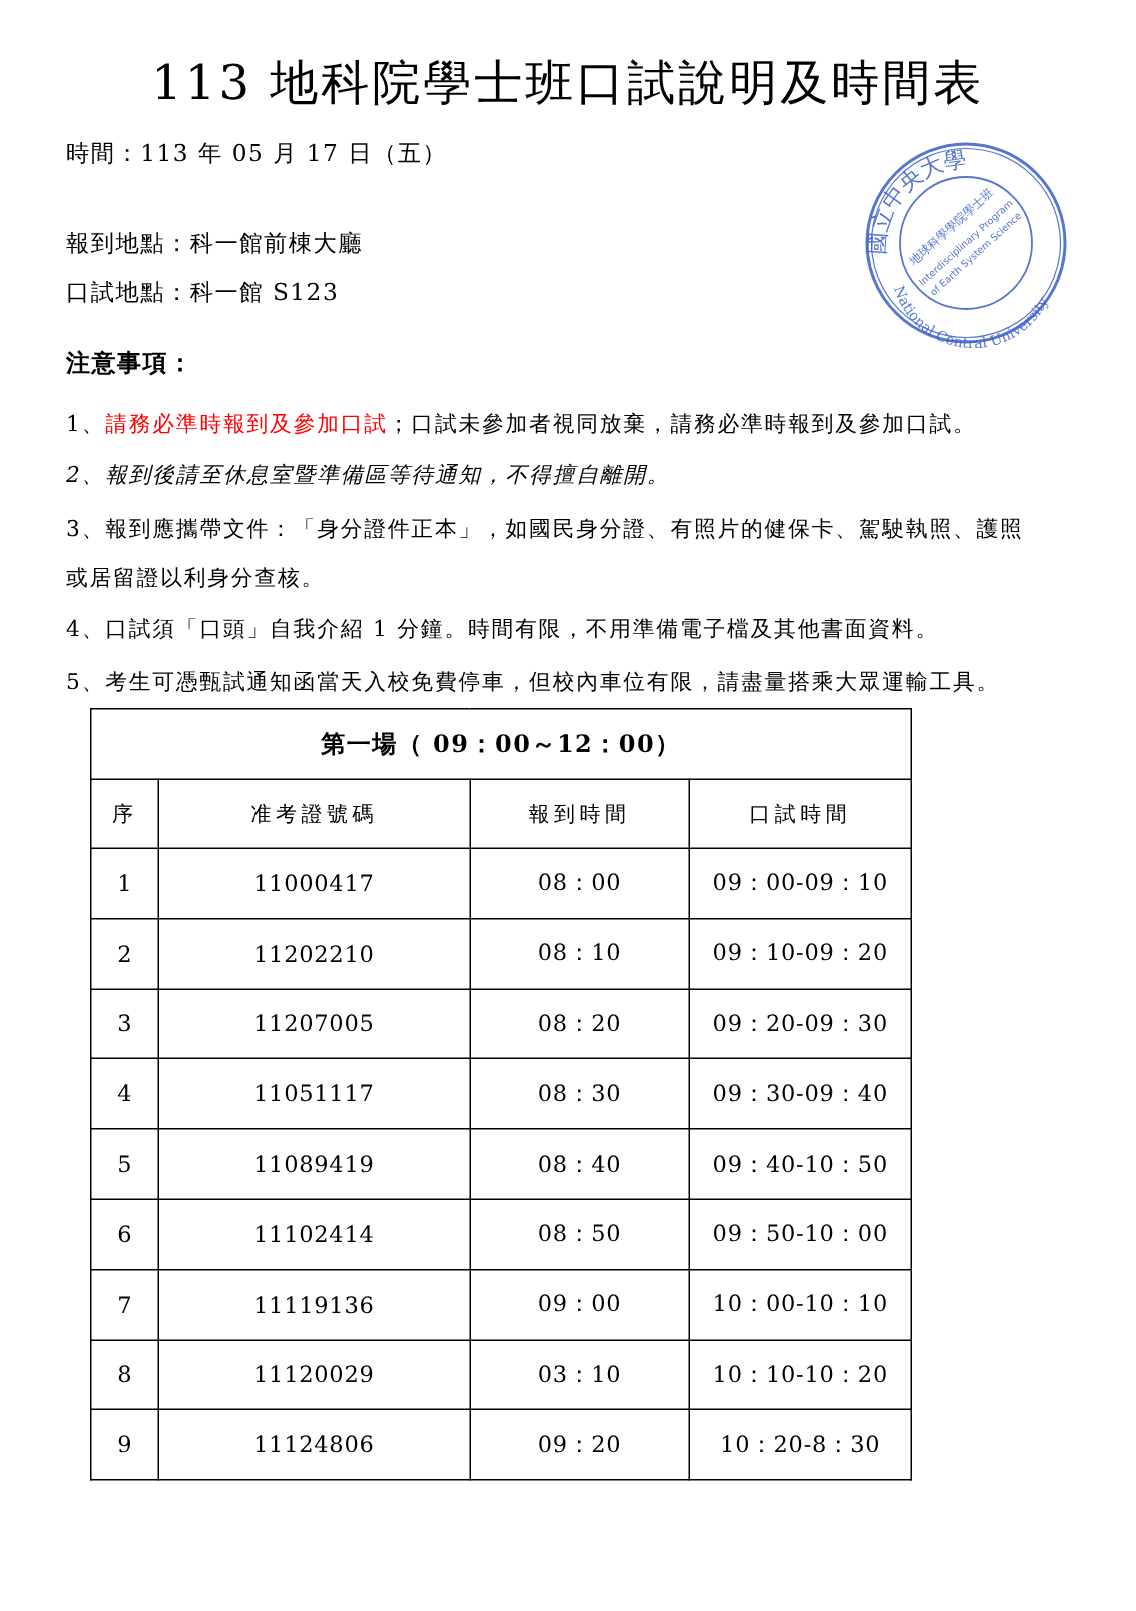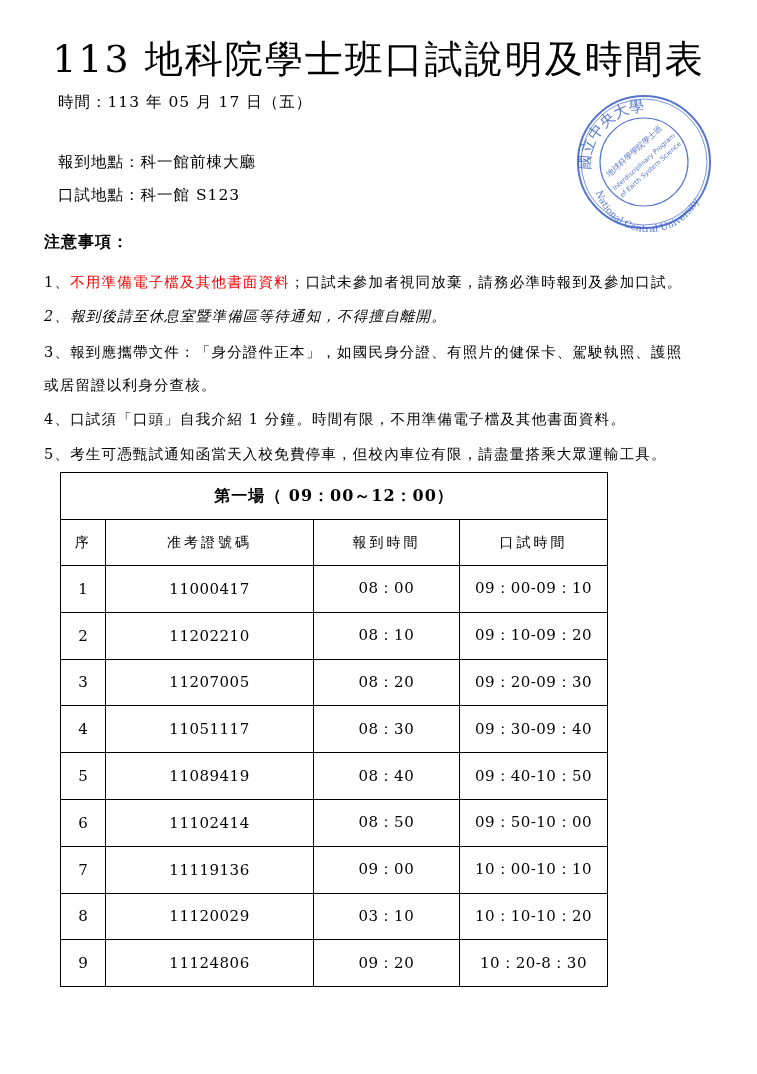--- a/index.html
+++ b/index.html
@@ -1,20 +1,20 @@
 <!DOCTYPE html>
 <html><head>
 <meta charset="utf-8">
 <style>
   html, body { margin: 0; padding: 0; background: #ffffff; }
   body { width: 757px; height: 1074px; position: relative; overflow: hidden;
          font-family: "DejaVu Serif", "Liberation Serif", serif; color: #000; }
   .title { position: absolute; top: 34px; left: 0; width: 757px; text-align: center;
-           font-size: 38px; letter-spacing: 2px; }
-  .info { position: absolute; left: 44px; font-size: 15.5px; letter-spacing: 1px; margin-left: 14px; }
+           font-size: 32px; letter-spacing: 2px; }
+  .info { position: absolute; left: 44px; font-size: 15.5px; letter-spacing: 1px; }
   .notes-head { position: absolute; left: 44px; top: 232px; font-size: 16px; font-weight: bold; letter-spacing: 1px; }
   .note { position: absolute; left: 44px; font-size: 14.5px; letter-spacing: 1.2px; white-space: nowrap; }
   .red { color: #ff0000; }
   .stamp { position: absolute; left: 574px; top: 92px; width: 140px; height: 140px; }
   table.sched { position: absolute; left: 60px; top: 472px; width: 548px; border-collapse: collapse;
                 font-size: 15px; }
   table.sched td, table.sched th { border: 1.5px solid #000; text-align: center; padding: 0; }
   table.sched th { font-weight: normal; font-size: 14px; letter-spacing: 3px; height: 45px; }
   table.sched th.caption { font-weight: bold; font-size: 16px; letter-spacing: 1px; height: 46px; }
   table.sched td { height: 45.8px; letter-spacing: 0.5px; }
@@ -47,21 +47,21 @@
   <g transform="rotate(-42 70 70)" fill="#3a5fc8" font-family="DejaVu Sans, sans-serif" opacity="0.85" text-anchor="middle">
     <text x="70" y="58" font-size="8">地球科學學院學士班</text>
     <text x="70" y="72" font-size="6.5">Interdisciplinary Program</text>
     <text x="70" y="82" font-size="6.5">of Earth System Science</text>
   </g>
 </svg>
 
 <div class="notes-head">注意事項：</div>
 
 <div class="note" style="top:273px;">
-  <span>1、</span><span class="red">不用準備電子檔及其他書面資料</span><span>；口試未參加者視同放棄，請務必準時報到及參加口試。</span>
+  <span>1、</span><span class="red">請務必準時報到及參加口試</span><span>；口試未參加者視同放棄，請務必準時報到及參加口試。</span>
 </div>
 <div class="note" style="top:307px;font-style:italic;">2、報到後請至休息室暨準備區等待通知，不得擅自離開。</div>
 <div class="note" style="top:343px;">3、報到應攜帶文件：「身分證件正本」，如國民身分證、有照片的健保卡、駕駛執照、護照</div>
 <div class="note" style="top:376px;">或居留證以利身分查核。</div>
 <div class="note" style="top:410px;">4、口試須「口頭」自我介紹 1 分鐘。時間有限，不用準備電子檔及其他書面資料。</div>
 <div class="note" style="top:445px;">5、考生可憑甄試通知函當天入校免費停車，但校內車位有限，請盡量搭乘大眾運輸工具。</div>
 
 <table class="sched">
   <colgroup>
     <col style="width:52px">

